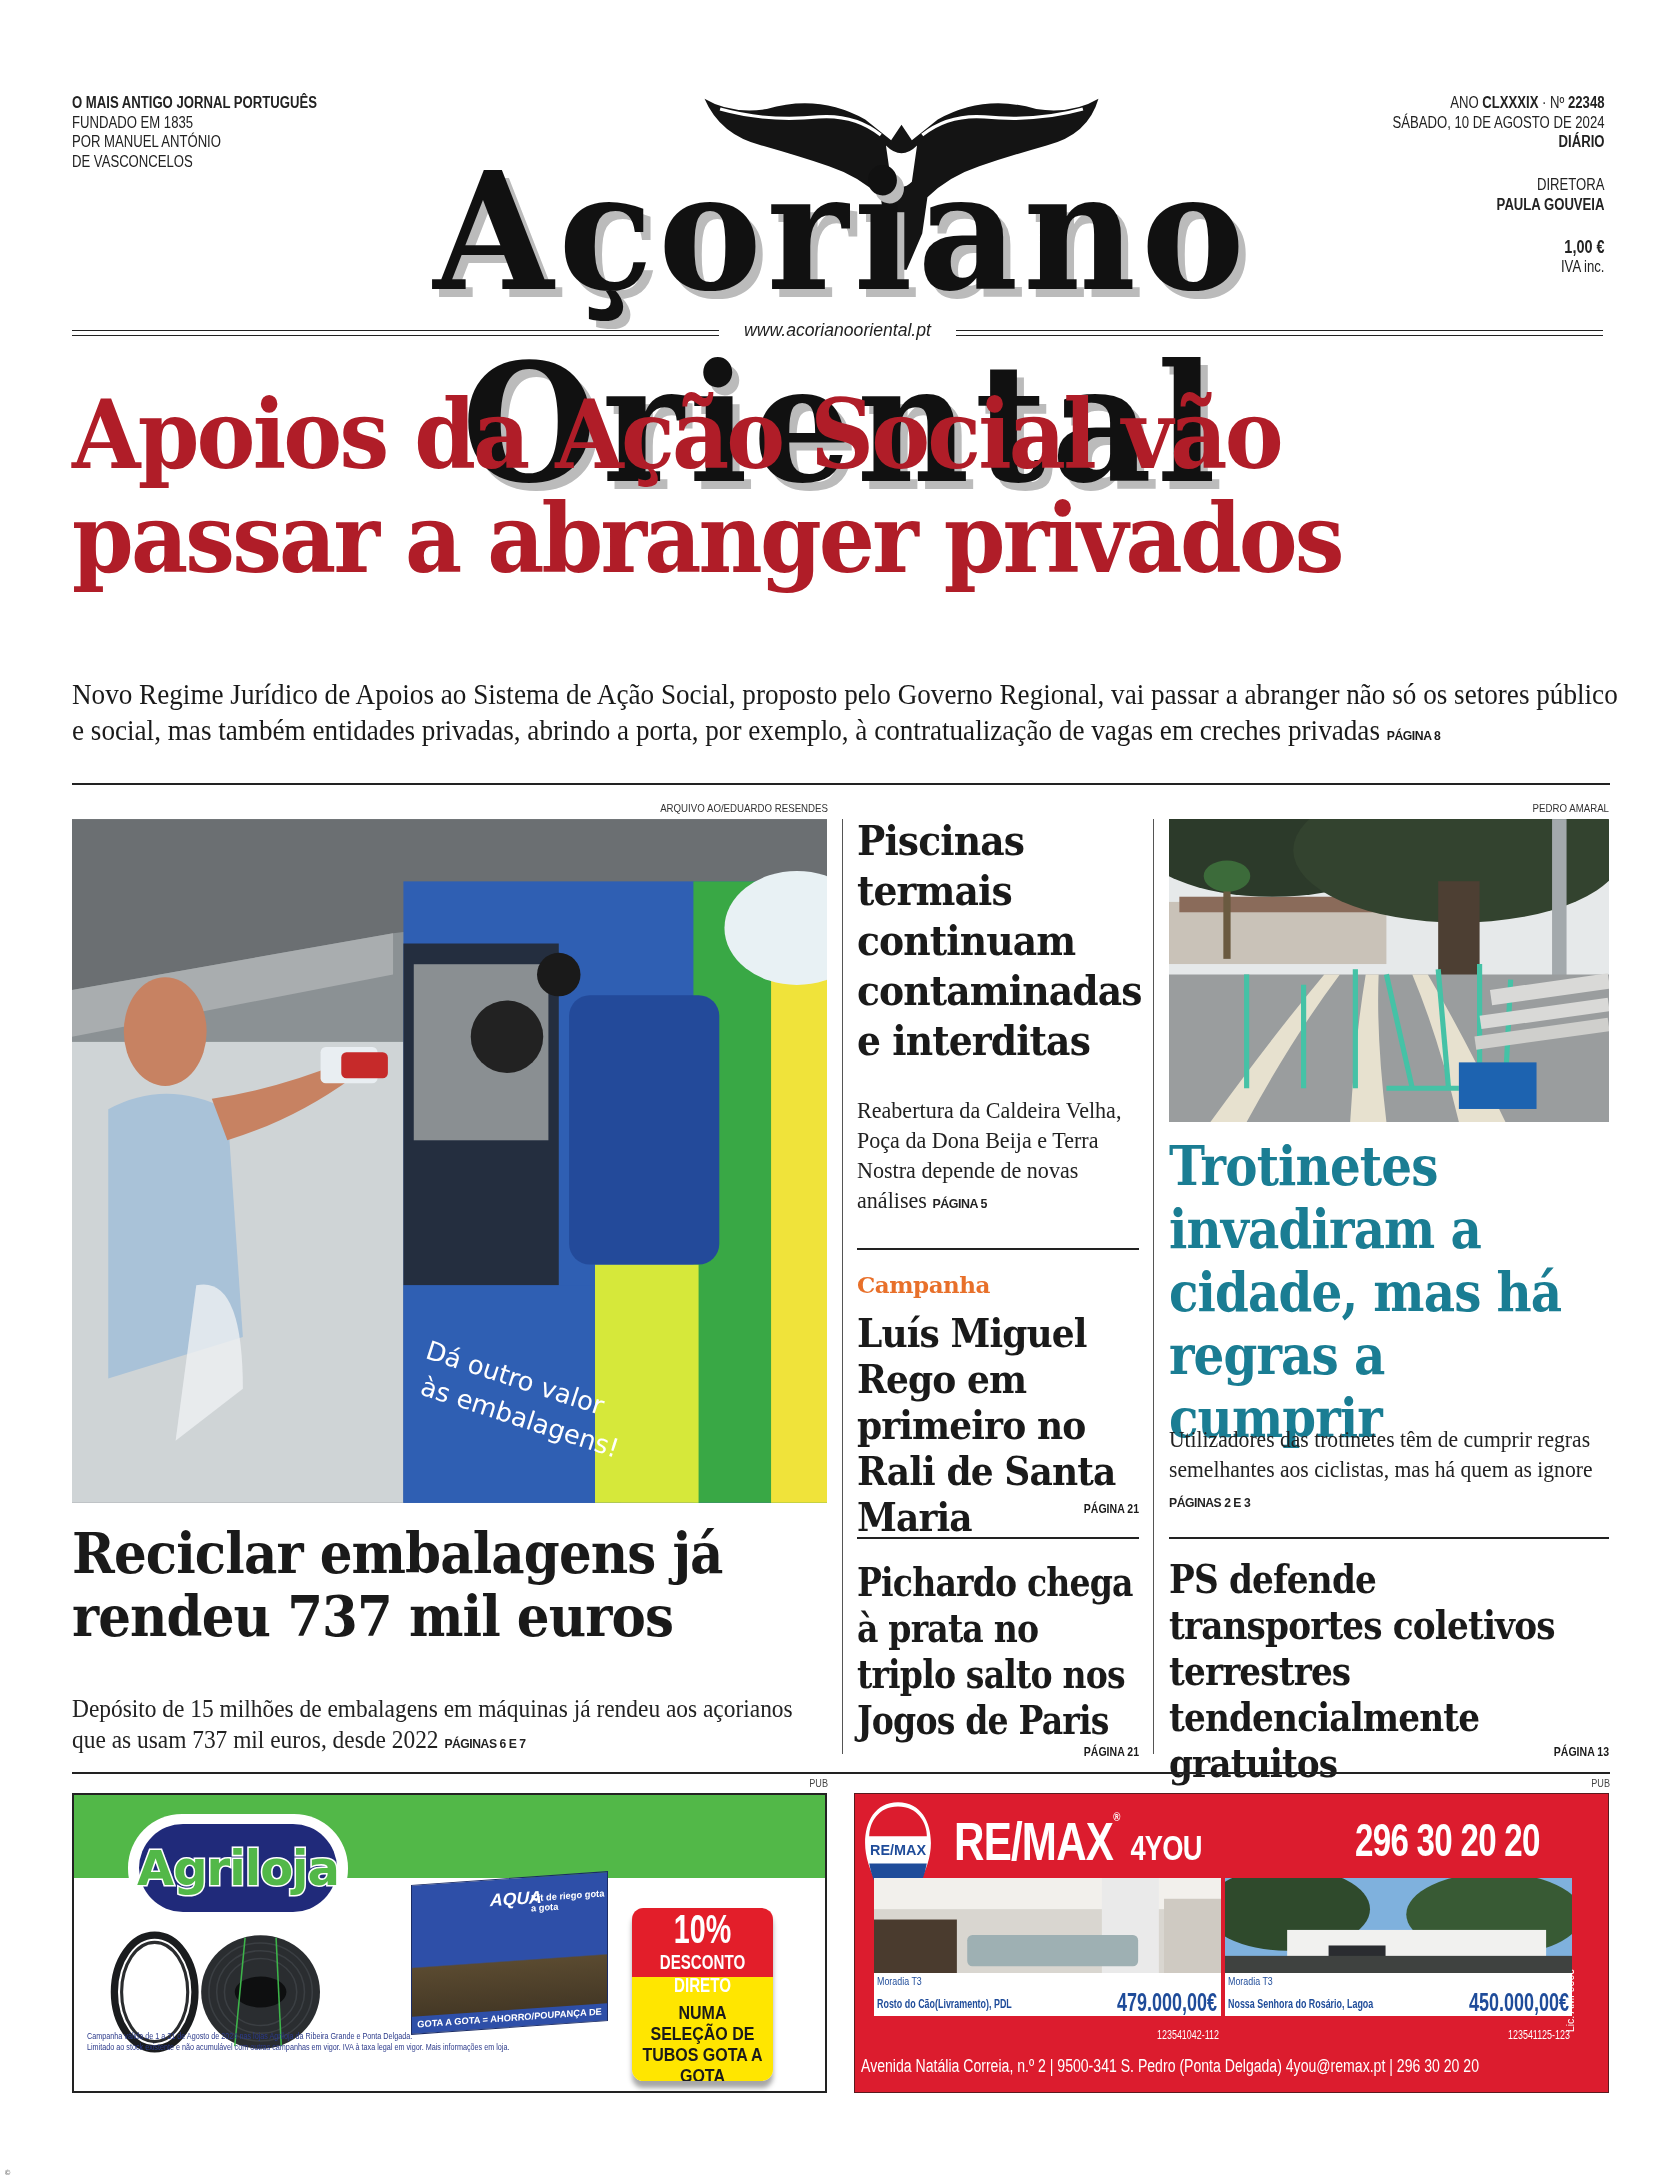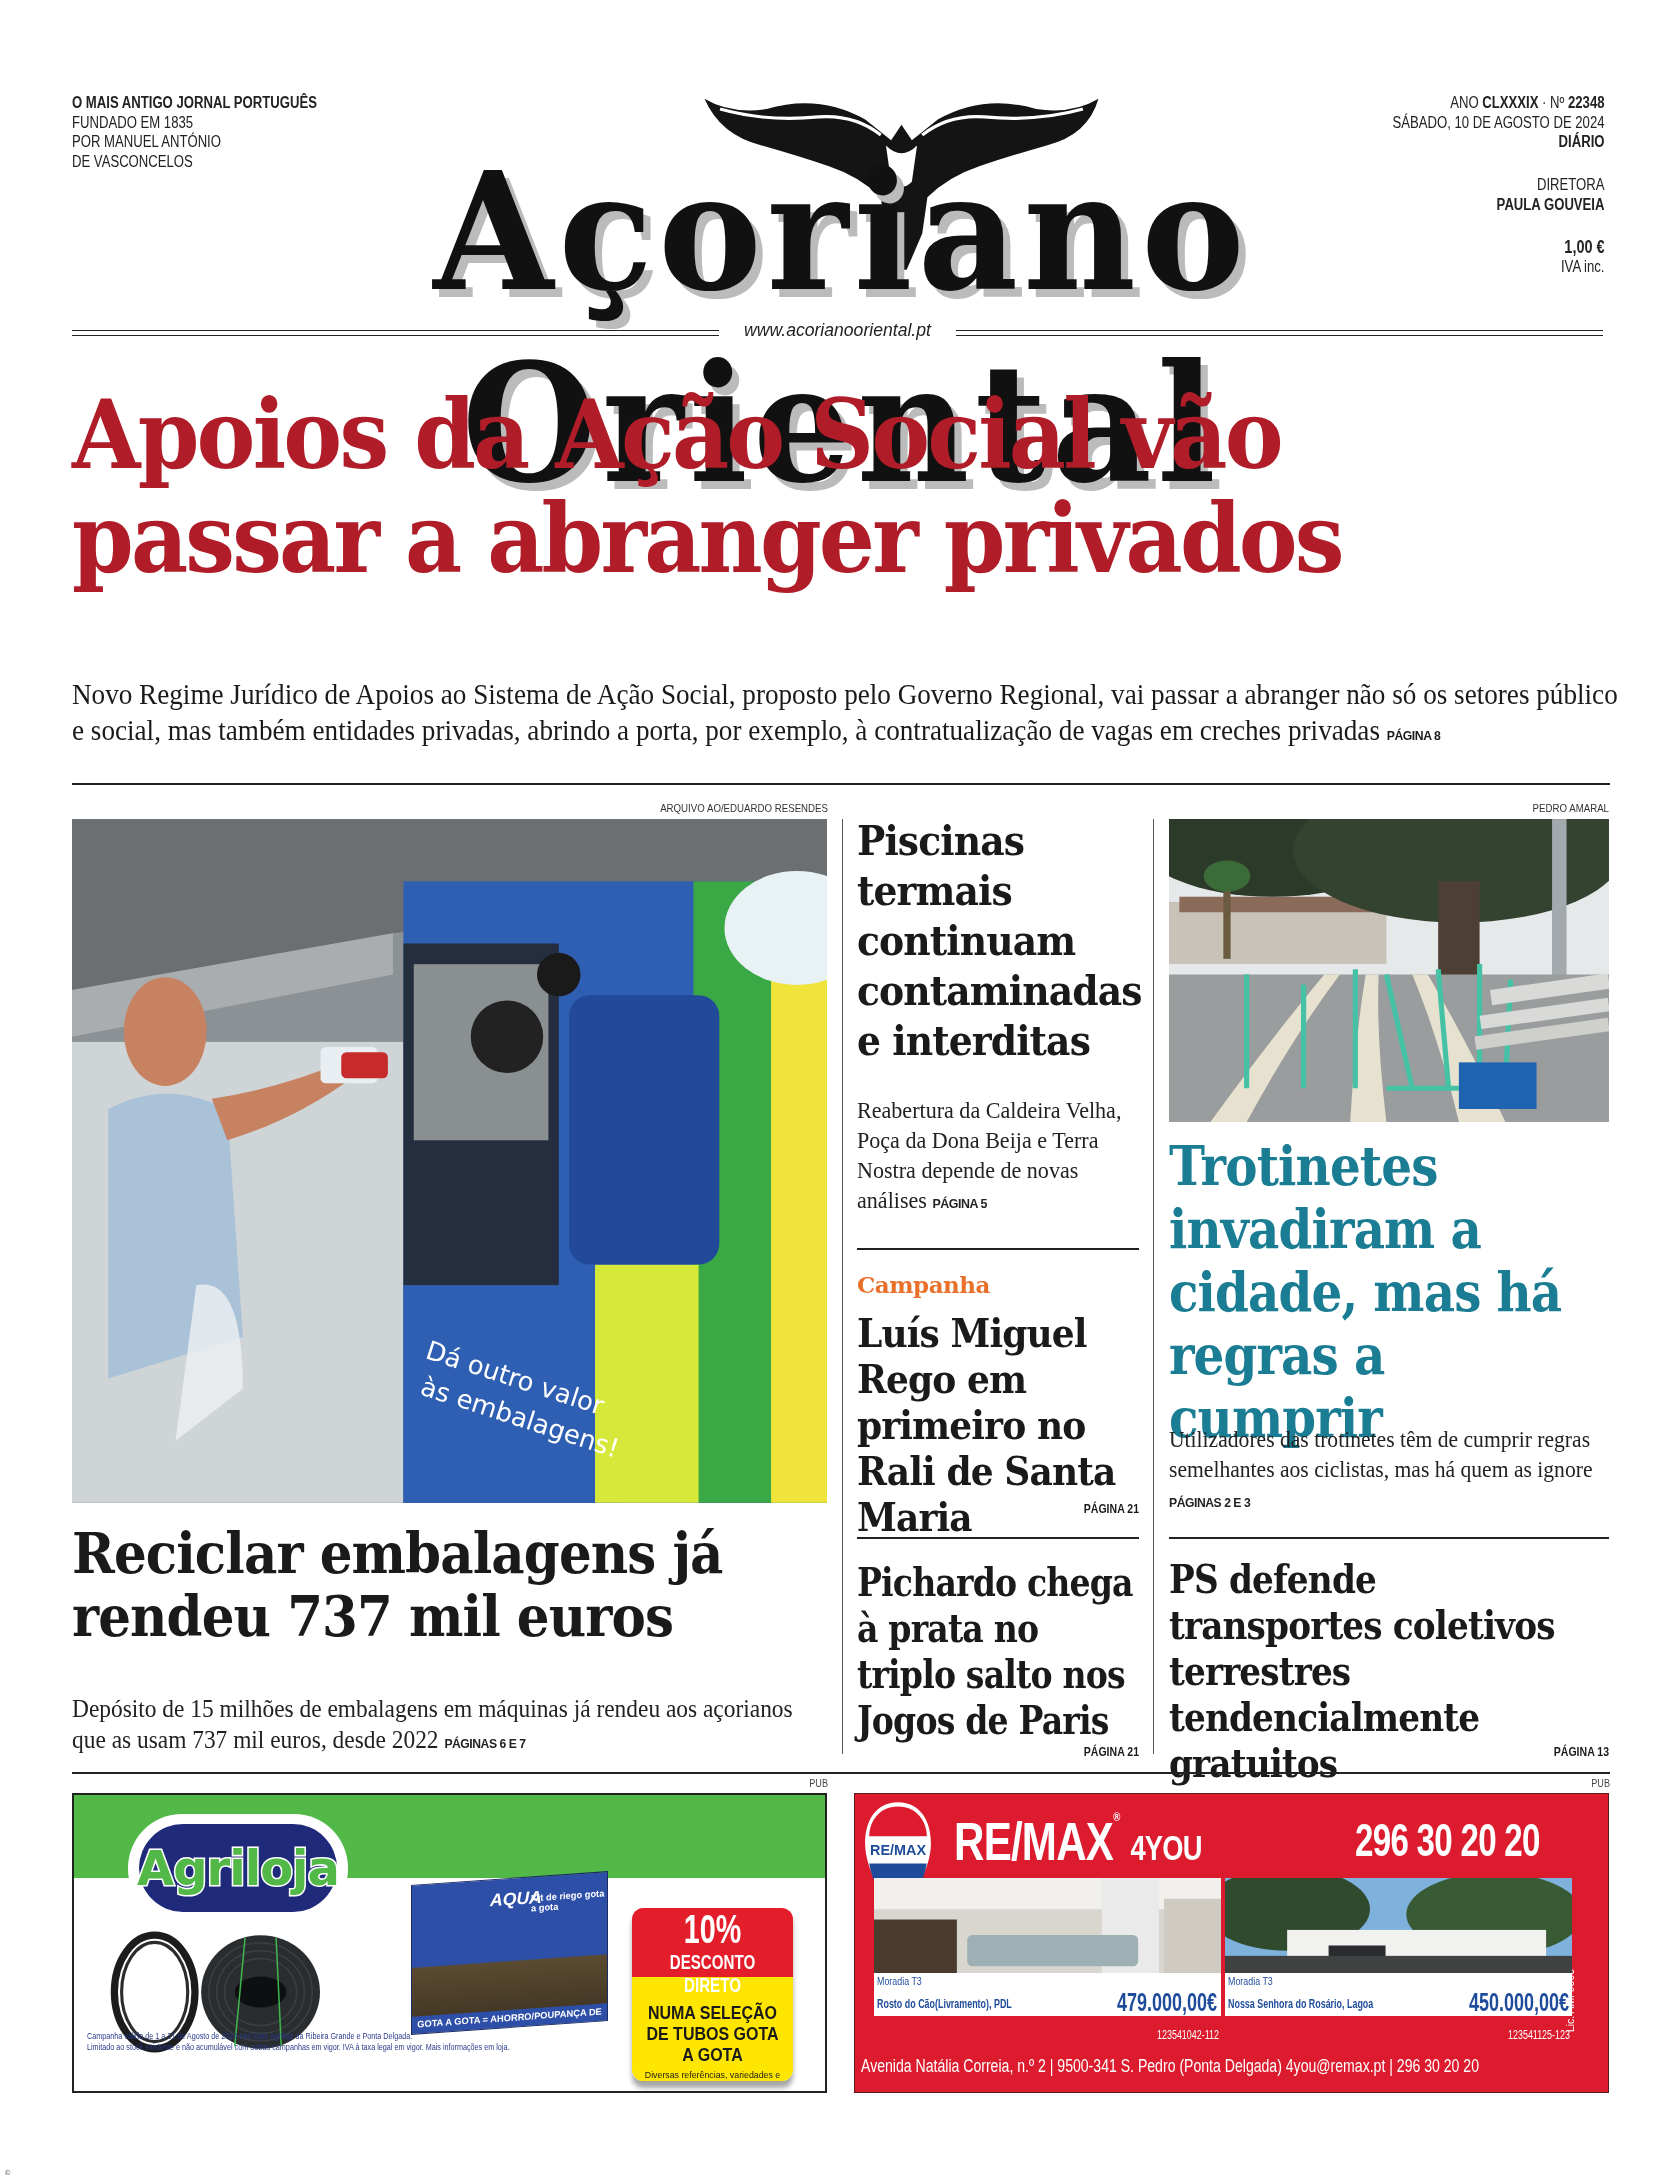--- a/index.html
+++ b/index.html
@@ -70,21 +70,21 @@
 
   
   .pub { font-family: "Liberation Sans", sans-serif; font-size: 11.4px; color: #444; transform: scaleX(0.8); transform-origin: right top; }
 
   .ad-agri { left: 72px; top: 1793px; width: 755px; height: 300px; border: 2.1px solid #222; background: #fff; overflow: hidden; }
   .ad-agri .green { position: absolute; left: 0; top: 0; width: 100%; height: 83px; background: #52b848; }
   .ad-agri .logo { position: absolute; left: 54px; top: 18.6px; width: 220px; height: 109px; border-radius: 54px; background: #fff; }
   .ad-agri .logo-inner { position: absolute; left: 11.4px; top: 10.4px; right: 11.4px; bottom: 10.4px; border-radius: 47px; background: #202a7a; display:flex; align-items:center; justify-content:center; }
   .ad-agri .logo-txt { font-family: "DejaVu Sans", sans-serif; font-weight: bold; font-size: 48px; color: #52b848; letter-spacing: -1px; -webkit-text-stroke: 3.1px #fff; paint-order: stroke fill; }
   .ad-agri .fine-txt { position: absolute; left: 13px; top: 236px; font-family: "Liberation Sans", sans-serif; font-size: 8.8px; line-height: 11.4px; color: #2b3a8a; transform: scaleX(0.82); transform-origin: left top; width: 621px; }
-  .ad-agri .badge { position: absolute; left: 558px; top: 113px; width: 161px; height: 173px; border-radius: 11.4px; overflow: hidden; box-shadow: 0 6.2px 5.2px rgba(0,0,0,0.35); }
+  .ad-agri .badge { position: absolute; left: 558px; top: 113px; width: 141px; height: 173px; border-radius: 11.4px; overflow: hidden; box-shadow: 0 6.2px 5.2px rgba(0,0,0,0.35); }
   .ad-agri .badge-top { height: 69px; background: #e31e2a; color: #fff; text-align: center; font-family: "Liberation Sans", sans-serif; font-weight: bold; }
   .ad-agri .badge-pct { font-size: 41px; line-height: 42px; transform: scaleX(0.7); }
   .ad-agri .badge-disc { font-size: 21px; line-height: 23px; transform: scaleX(0.72); }
   .ad-agri .badge-bot { height: 104px; background: #ffe600; text-align: center; font-family: "Liberation Sans", sans-serif; color: #1a1a1a; padding-top: 25px; }
   .ad-agri .badge-sel { font-weight: bold; font-size: 18.6px; line-height: 21px; transform: scaleX(0.86); }
   .ad-agri .badge-div { font-size: 8.8px; line-height: 10.4px; margin-top: 5.2px; }
   .ad-agri .kit { position: absolute; left: 337px; top: 83px; width: 197px; height: 150px; background: linear-gradient(180deg,#2e4fa8 0%,#2e4fa8 55%,#5a4a30 56%,#3d3222 100%); transform: skewY(-4deg); border: 1.6px solid #1b2c66; }
   .ad-agri .kit-brand { position:absolute; left: 78px; top: 10.4px; font-family:"Liberation Sans",sans-serif; font-weight:bold; color:#fff; font-size:17.6px; font-style: italic;}
   .ad-agri .kit-sub { position:absolute; left: 119px; top: 15.5px; font-family:"Liberation Sans",sans-serif; font-weight:bold; color:#fff; font-size:9.3px; line-height: 10.4px;}
   .ad-agri .kit-foot { position:absolute; left: 0; bottom: 0; width:100%; height: 16.6px; background:#2e4fa8; color:#fff; font-family:"Liberation Sans",sans-serif; font-weight: bold; font-size: 9.3px; line-height:16.6px; text-align:center;}

